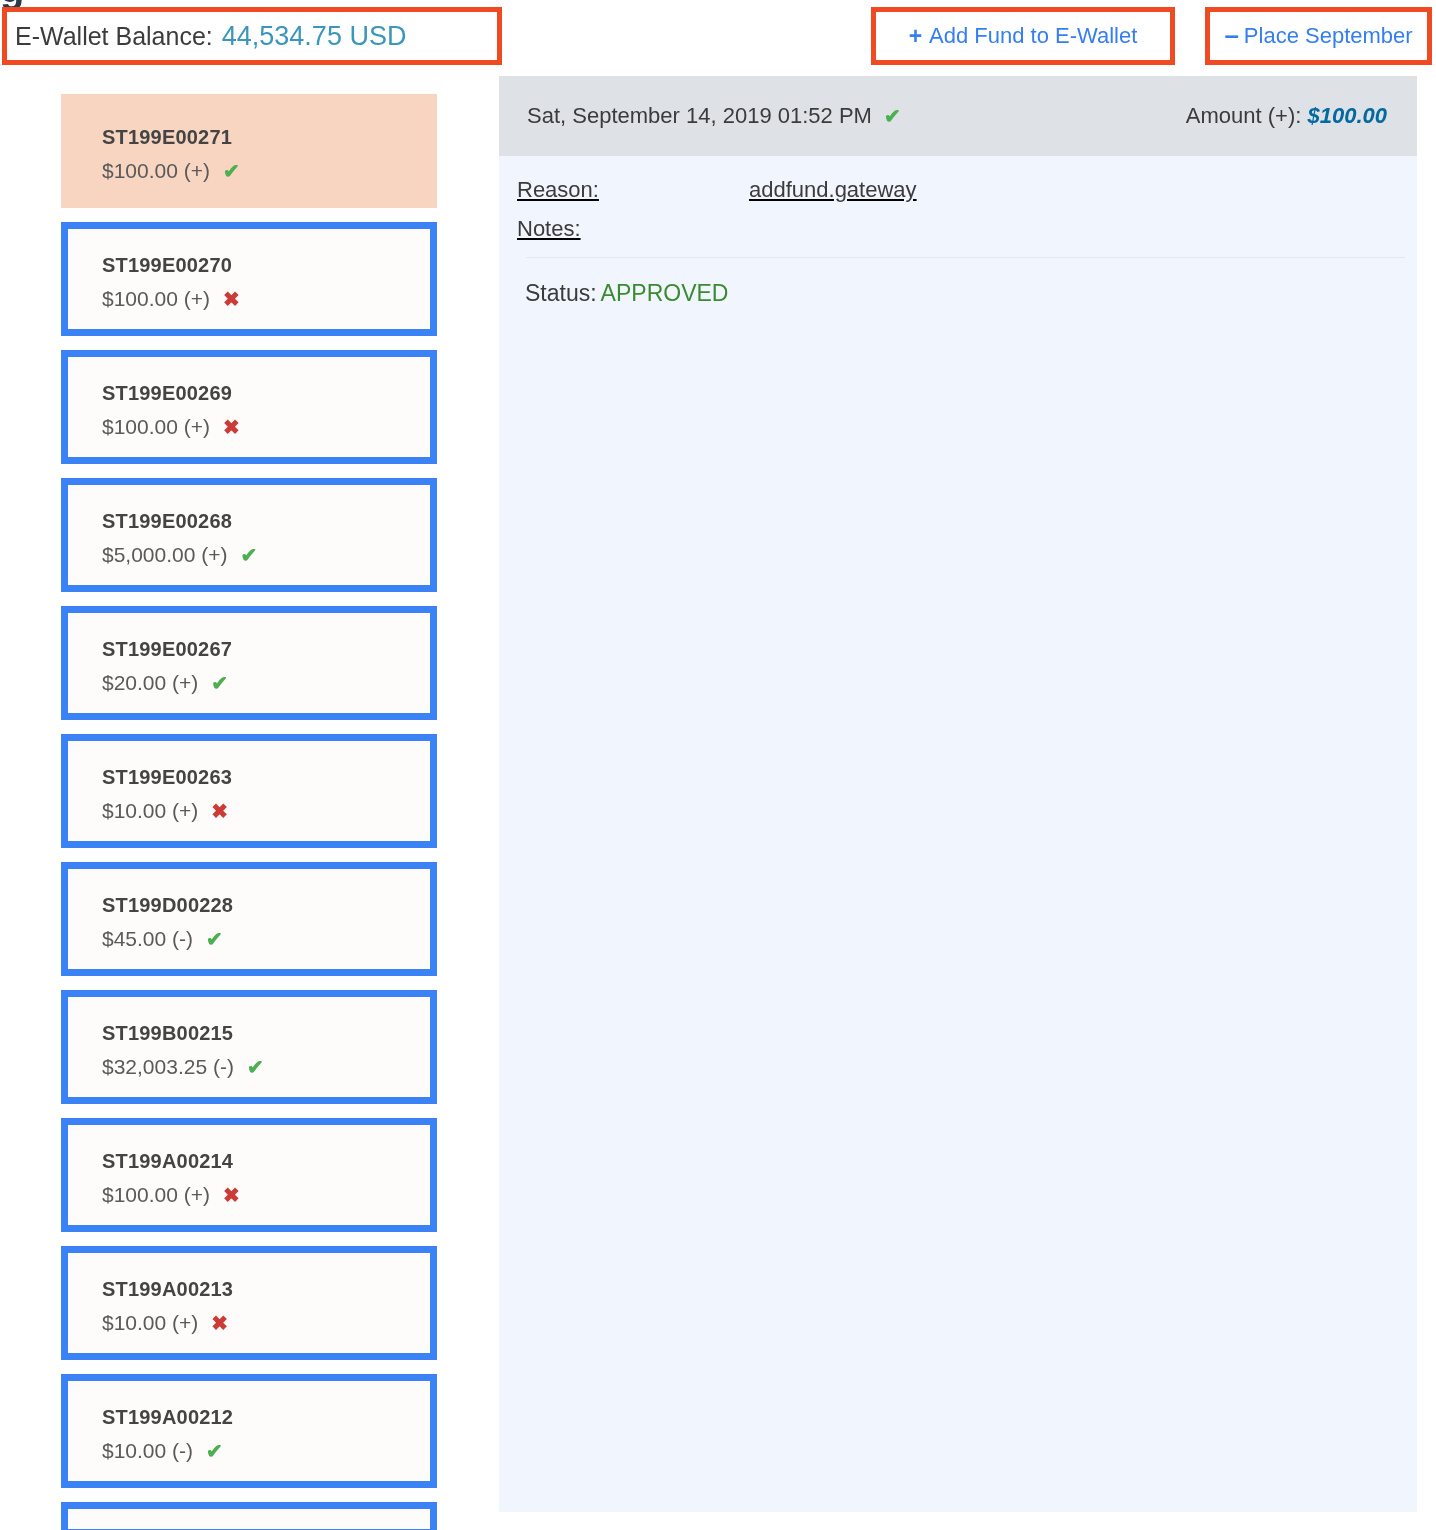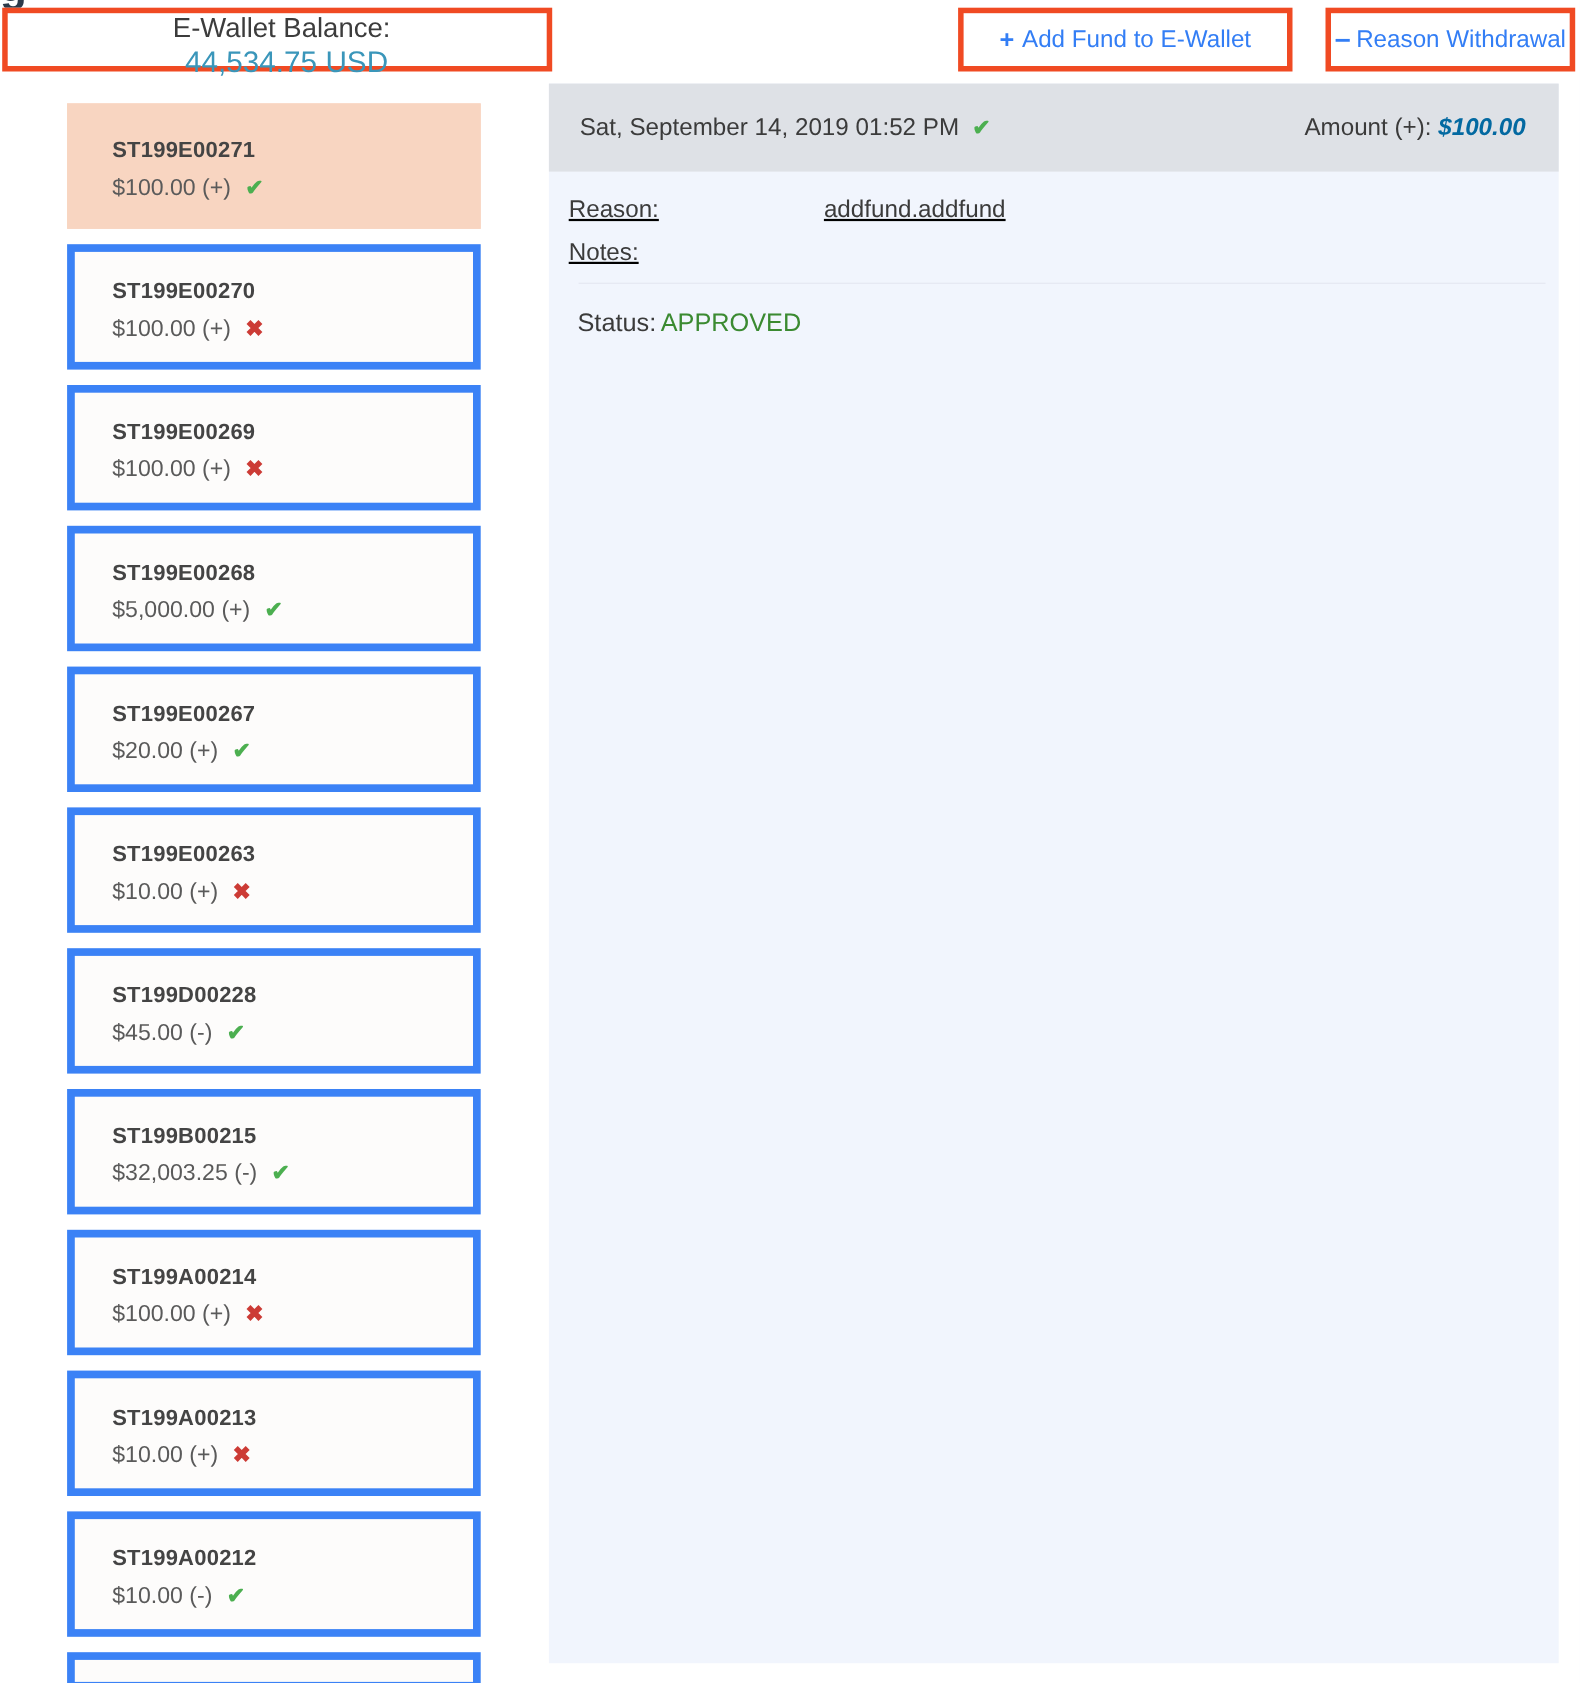--- a/index.html
+++ b/index.html
@@ -35,21 +35,20 @@
     top: 0;
     left: 0;
     width: 1436px;
     height: 70px;
   }
 
   .hl-box {
     position: absolute;
     border: 5px solid #f04a23;
     background: #ffffff;
-    flex-direction: column;
   }
 
   .balance-box {
     left: 2px;
     top: 7px;
     width: 500px;
     height: 58px;
     display: flex;
     align-items: center;
     padding-left: 8px;
@@ -237,21 +236,21 @@
     <div class="hl-box addfund-box">
       <a class="action-link">
         <span class="sign">+</span>
         <span>Add Fund to E-Wallet</span>
       </a>
     </div>
 
     <div class="hl-box withdraw-box">
       <a class="action-link">
         <span class="sign minus">–</span>
-        <span>Reason Withdrawal</span>
+        <span>Place September</span>
       </a>
     </div>
 
   </div>
 
   <div class="tx-list" id="tx-list">
       <div class="tx-item active">
         <div class="tx-id">ST199E00271</div>
         <div class="tx-amount-row">
           <span>$100.00 (+)</span>
@@ -341,21 +340,21 @@
       <div class="detail-amount">
         <span>Amount (+):</span>
         <b>$100.00</b>
       </div>
     </div>
 
     <div class="detail-body">
 
       <div class="kv-row">
         <div class="kv-key">Reason:</div>
-        <div class="kv-val">addfund.addfund</div>
+        <div class="kv-val">addfund.gateway</div>
       </div>
 
       <div class="kv-row">
         <div class="kv-key">Notes:</div>
       </div>
 
 
       <div class="detail-sep"></div>
 
       <div class="status-row">

